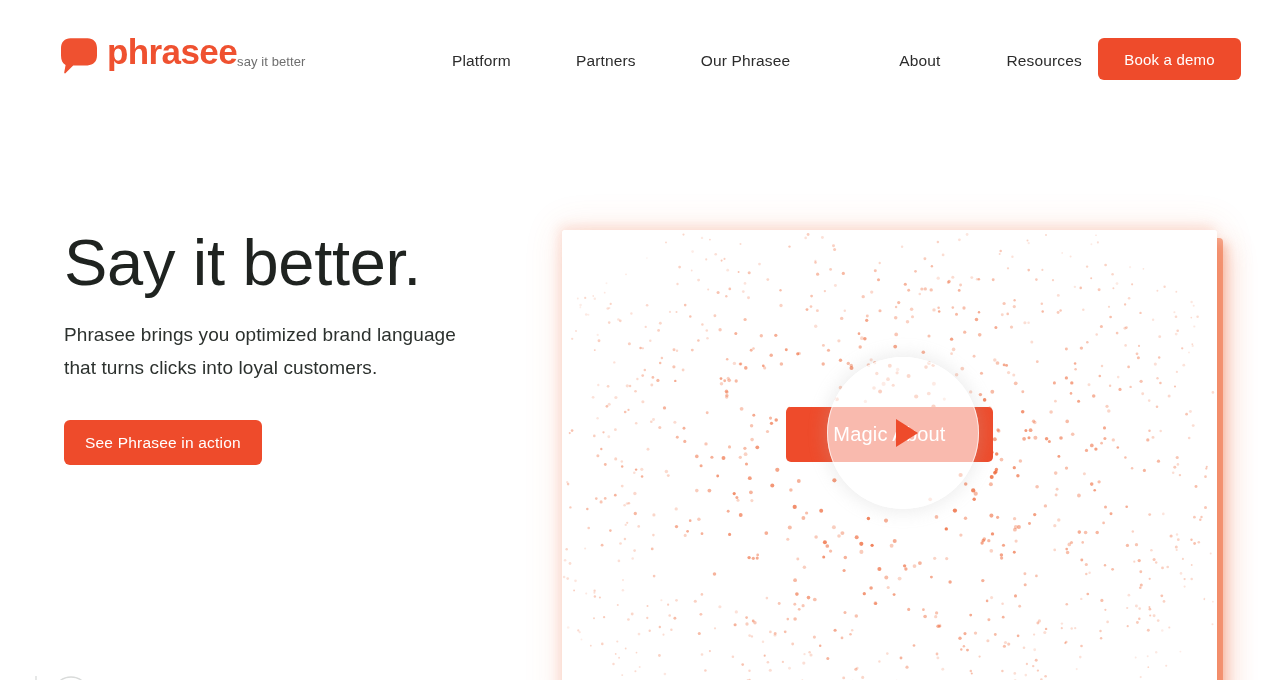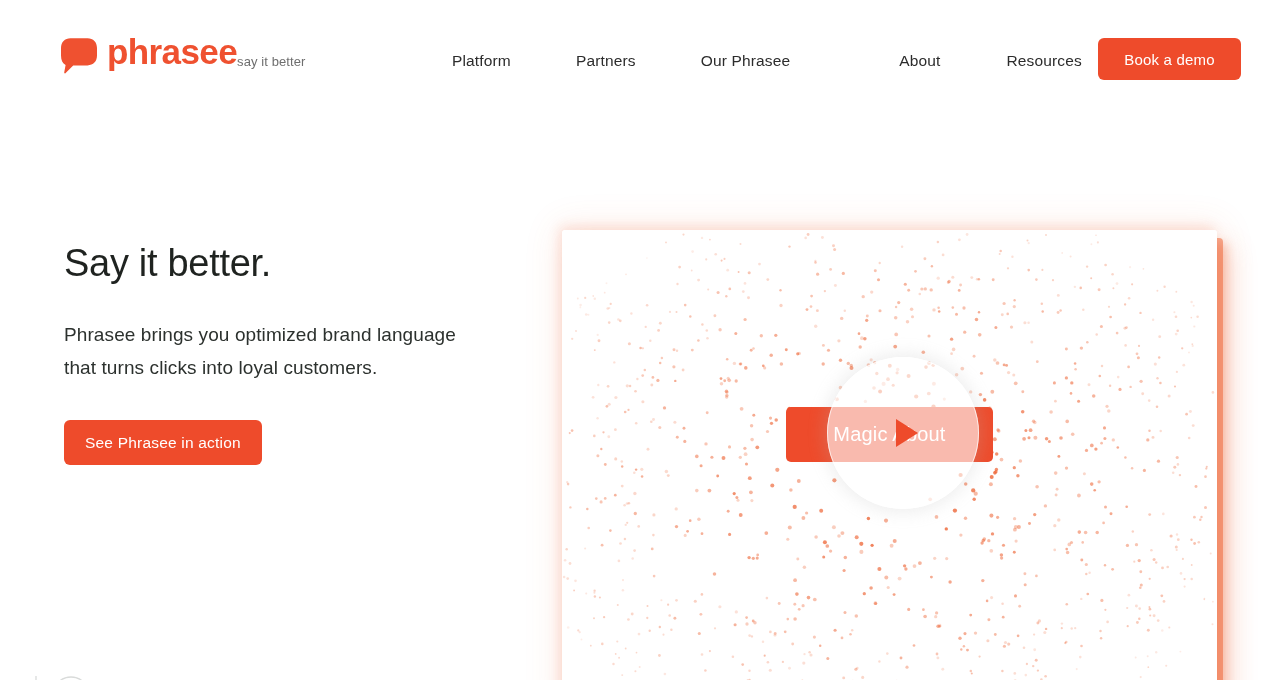--- a/index.html
+++ b/index.html
@@ -119,21 +119,21 @@
   }
 
   .hero-copy {
     position: absolute;
     left: 64px;
     top: 115px;
     width: 440px;
   }
   .hero-title {
     margin: 0;
-    font-size: 38px;
+    font-size: 65px;
     line-height: 56px;
     font-weight: normal;
     color: #1f2320;
     letter-spacing: -0.3px;
   }
   .hero-sub {
     margin: 27px 0 0 0;
     font-size: 19px;
     line-height: 33px;
     color: #2c312e;

